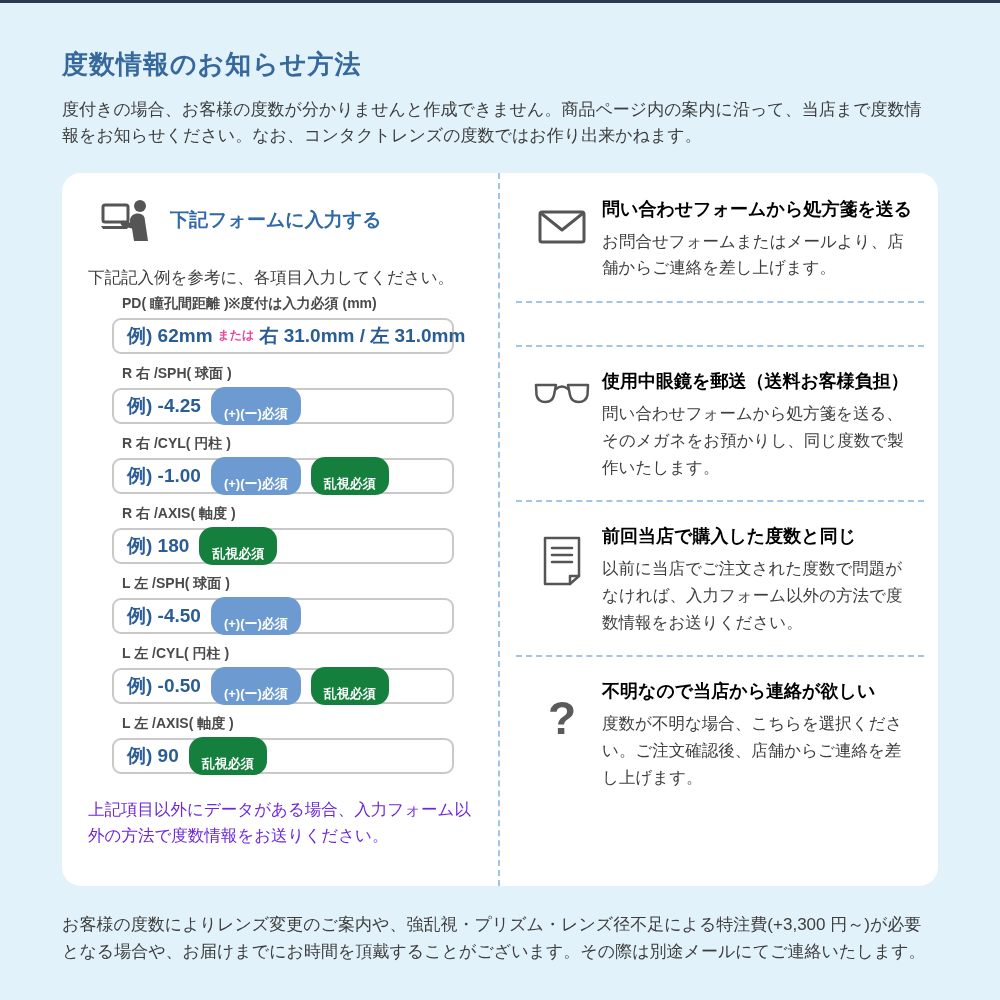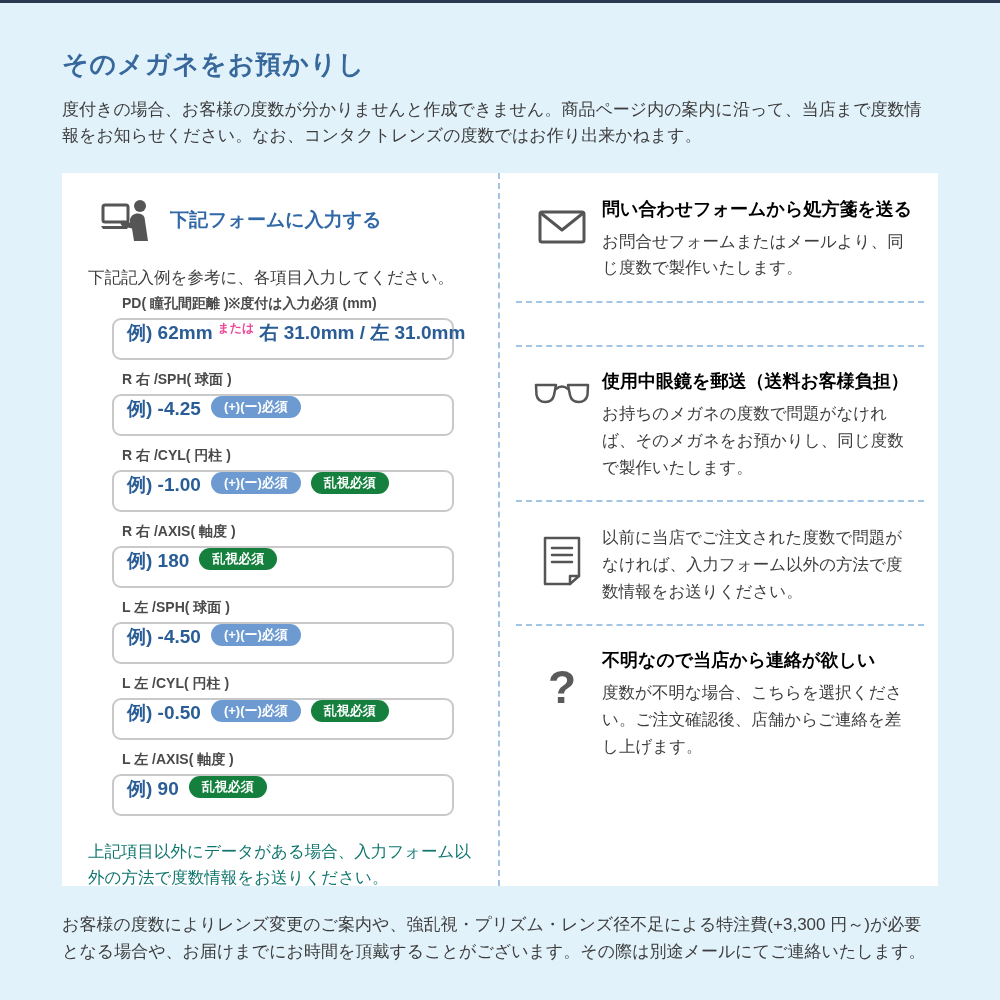--- a/index.html
+++ b/index.html
@@ -23,21 +23,21 @@
   .intro {
     margin-top:15px;
     font-size:17px;
     line-height:1.55;
     color:#3d3d3d;
   }
 
   .main-box {
     margin-top:23px;
     background:#ffffff;
-    border-radius:0;
+    border-radius:19px;
     height:713px;
     display:flex;
     overflow:hidden;
   }
 
   
   .col-left {
     width:438px;
     flex:none;
     border-right:2px dashed #a2c5e6;
@@ -58,48 +58,48 @@
   }
   .fields { margin:4px 0 0 50px; width:342px; }
   .field-label {
     font-size:14px;
     font-weight:bold;
     color:#4a4a4a;
     margin:0 0 5px 10px;
     white-space:nowrap;
   }
   .field-box {
-    height:42px;
+    height:36px;
     border:2px solid #c9c9c9;
     border-radius:9px;
     background:#fff;
     display:flex;
-    align-items:flex-start;
+    align-items:center;
     padding:0 8px 0 13px;
     margin-bottom:11px;
     white-space:nowrap;
   }
   .ex { font-size:19px; font-weight:bold; color:#2a5d96; }
   .ex-mid { font-size:12px; font-weight:bold; color:#ec4899; margin:0 5px; }
   .pill {
     margin-left:10px;
-    padding:4px 13px 5px;
+    padding:20px 13px 5px;
     border-radius:14px;
     color:#fff;
     font-size:13px;
     font-weight:bold;
     line-height:1;
   }
   .pill-blue { background:#6d9bd1; }
   .pill-orange { background:#15803d; }
   .form-note {
     margin:22px 26px 0 26px;
     font-size:16.5px;
     line-height:1.6;
-    color:#0f766e;
+    color:#6d28d9;
   }
 
   
   .col-right { flex:1; padding:2px 14px 0 16px; }
   .method {
     display:flex;
     padding:22px 6px 20px 14px;
     border-bottom:2px dashed #a2c5e6;
   }
   .method:last-child { border-bottom:none; }
@@ -142,21 +142,21 @@
   svg .ln2 { fill:none; stroke:#555555; stroke-width:2.5; stroke-linecap:round; stroke-linejoin:round; }
   svg .fl { fill:#555555; }
 </style>
 </head>
 <body>
 
 <div class="top-strip"></div>
 
 <div class="content">
 
-  <h1 class="page-title">そのメガネをお預かりし</h1>
+  <h1 class="page-title">度数情報のお知らせ方法</h1>
   <p class="intro">度付きの場合、お客様の度数が分かりませんと作成できません。商品ページ内の案内に沿って、当店まで度数情報をお知らせください。なお、コンタクトレンズの度数ではお作り出来かねます。</p>
 
   <div class="main-box">
 
     <div class="col-left">
 
       <div class="form-header">
         <span class="icon-wrap">
           <svg width="54" height="42" viewBox="0 0 54 42">
             <rect x="3" y="6" width="25" height="17" rx="2" class="ln"></rect>
@@ -240,50 +240,51 @@
 
       <div class="method">
         <div class="method-icon">
           <svg width="48" height="36" viewBox="0 0 48 36">
             <rect x="2" y="3" width="44" height="30" rx="2" class="ln"></rect>
             <path d="M4 5 L24 21 L44 5" class="ln"></path>
           </svg>
         </div>
         <div class="method-text">
           <div class="method-title">問い合わせフォームから処方箋を送る</div>
-          <div class="method-body">お問合せフォームまたはメールより、同じ度数で製作いたします。</div>
+          <div class="method-body">お問合せフォームまたはメールより、店舗からご連絡を差し上げます。</div>
         </div>
       </div>
 
       <div class="method">
       </div>
 
       <div class="method">
         <div class="method-icon">
           <svg width="58" height="26" viewBox="0 0 58 26">
             <path d="M3 4 h20 l-2 10 q-1.4 7 -8.5 7 q-7.5 0 -9 -7 z" class="ln2"></path>
             <path d="M35 4 h20 l-0.5 10 q-1.5 7 -9 7 q-7.1 0 -8.5 -7 z" class="ln2"></path>
             <path d="M23 8 q6 -5 12 0" class="ln2"></path>
           </svg>
         </div>
         <div class="method-text">
           <div class="method-title">使用中眼鏡を郵送（送料お客様負担）</div>
-          <div class="method-body">お持ちのメガネの度数で問題がなければ、そのメガネをお預かりし、同じ度数で製作いたします。</div>
+          <div class="method-body">問い合わせフォームから処方箋を送る、そのメガネをお預かりし、同じ度数で製作いたします。</div>
         </div>
       </div>
 
       <div class="method">
         <div class="method-icon">
           <svg width="42" height="50" viewBox="0 0 42 50">
             <path d="M4 2 h34 v38 l-9 8 h-25 z" class="ln2"></path>
             <path d="M38 40 h-9 v8" class="ln2"></path>
             <path d="M11 12 h20 M11 19 h20 M11 26 h20" class="ln2"></path>
           </svg>
         </div>
         <div class="method-text">
+          <div class="method-title">前回当店で購入した度数と同じ</div>
           <div class="method-body">以前に当店でご注文された度数で問題がなければ、入力フォーム以外の方法で度数情報をお送りください。</div>
         </div>
       </div>
 
       <div class="method">
         <div class="method-icon">
           <div class="qmark">?</div>
         </div>
         <div class="method-text">
           <div class="method-title">不明なので当店から連絡が欲しい</div>

